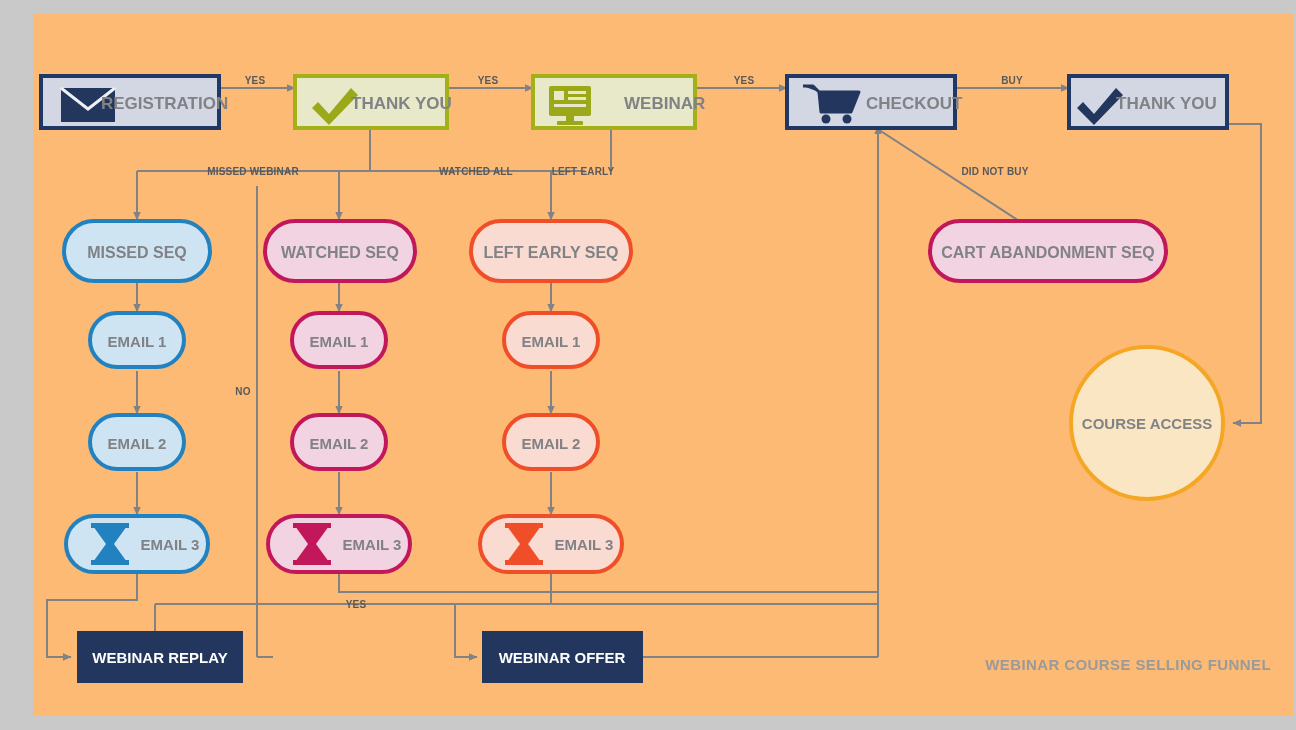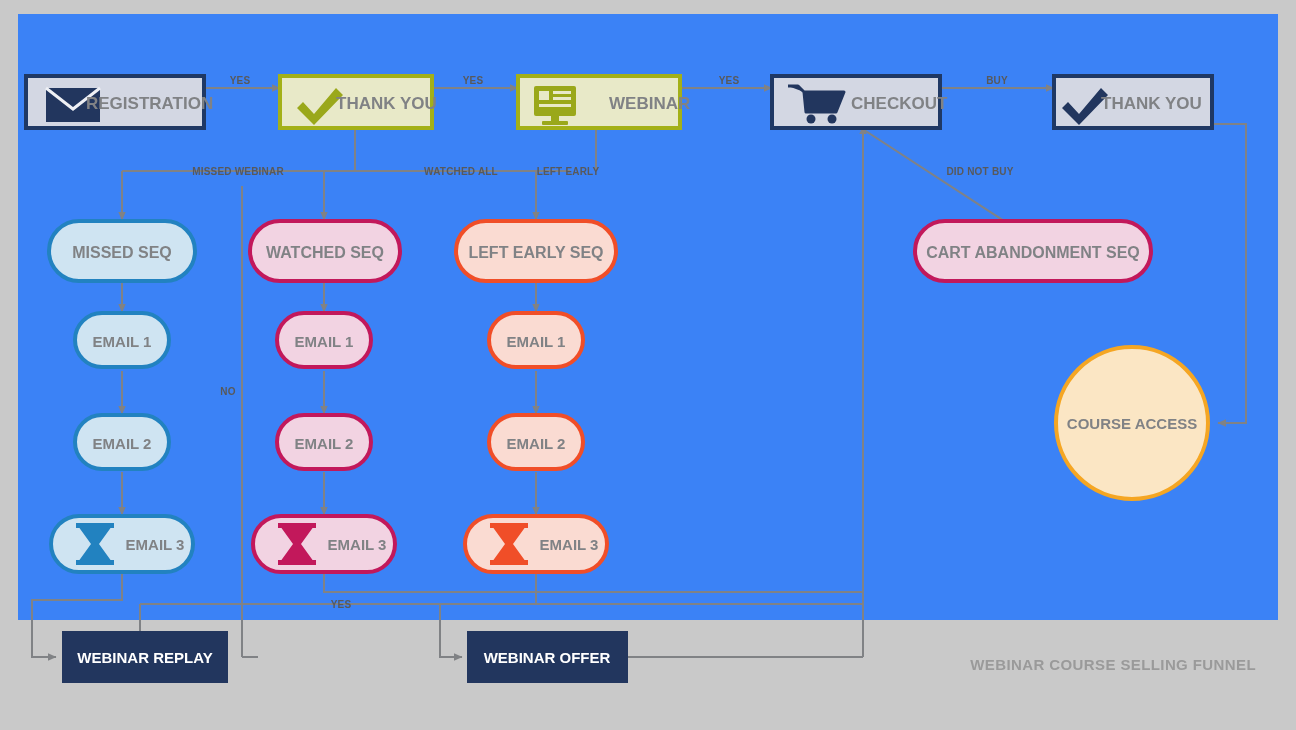--- a/index.html
+++ b/index.html
@@ -4,23 +4,23 @@
 <style>
   html,body{margin:0;padding:0;}
   body{
     width:1296px;height:730px;
     background:#c9c9c9;
     font-family:"Liberation Sans","DejaVu Sans",sans-serif;
     overflow:hidden;
   }
   #canvas{
     position:absolute;
-    left:18px;top:14px;
-    width:1260px;height:606px;
-    background:#3b82f6;
+    left:33px;top:14px;
+    width:1260px;height:702px;
+    background:#fdba74;
   }
   svg{display:block;}
   .edge{fill:none;stroke:#808285;stroke-width:2;}
   .edge-label{
     fill:#58595b;
     font-size:10px;
     font-weight:bold;
     font-family:"Liberation Sans","DejaVu Sans",sans-serif;
     letter-spacing:0.2px;
   }

